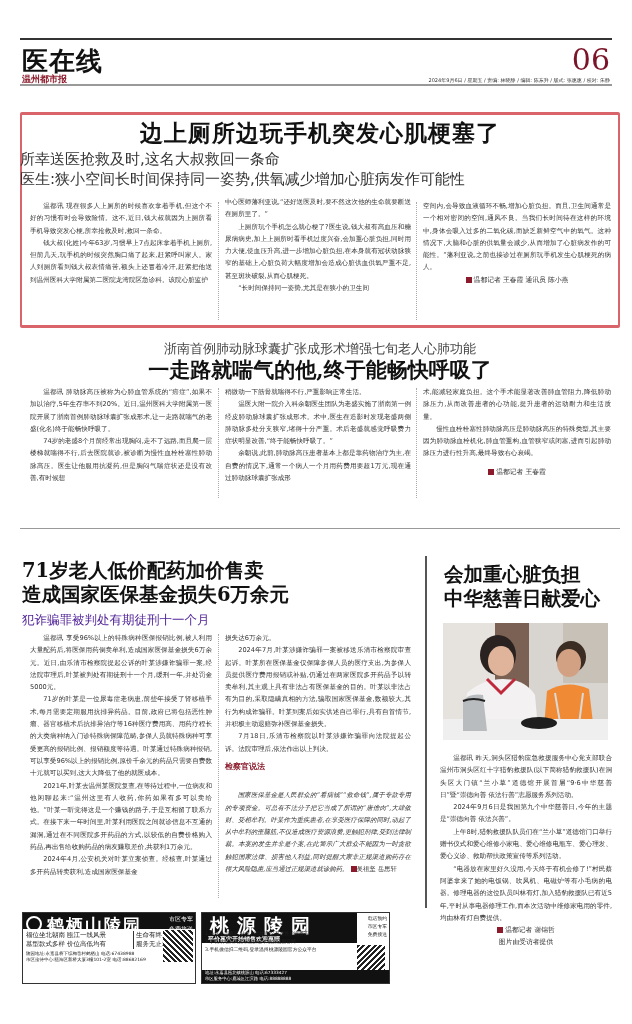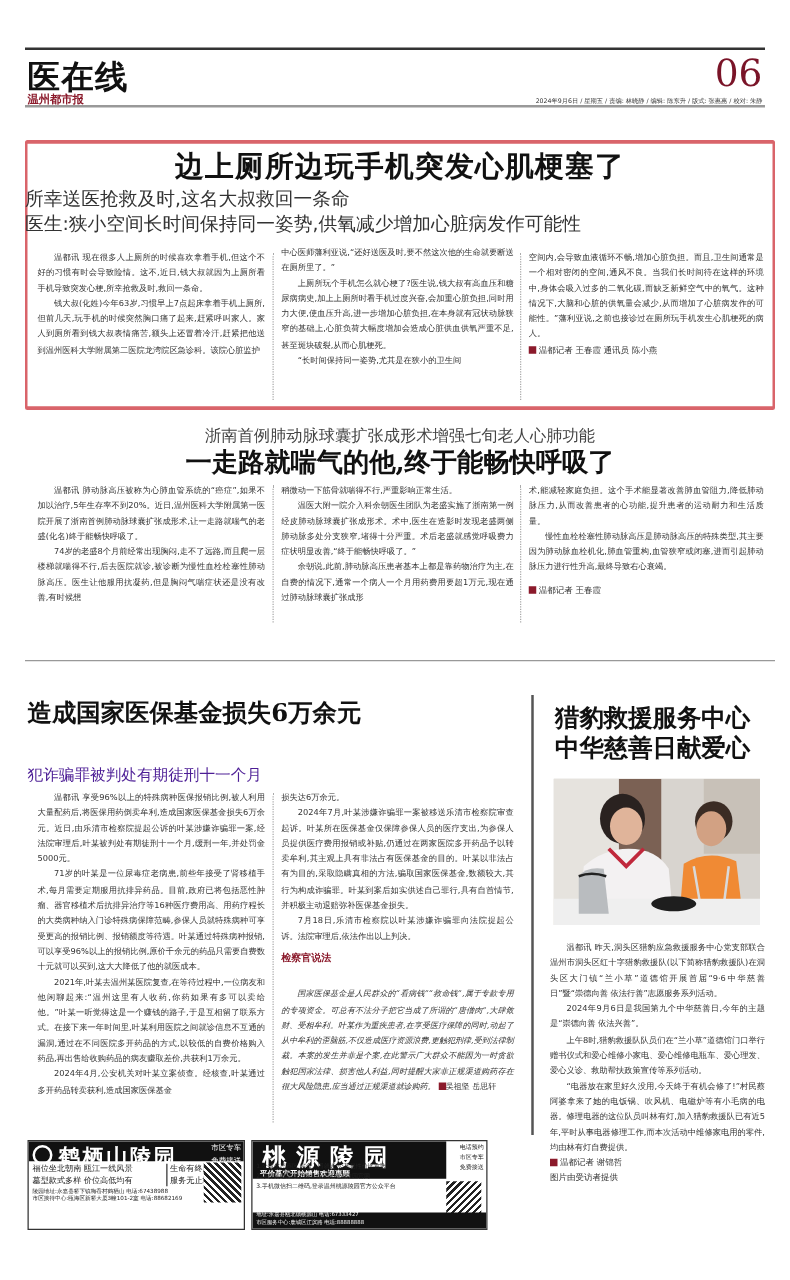--- a/index.html
+++ b/index.html
@@ -10,21 +10,21 @@
 .hdr-bot{left:20px;top:84px;width:592px;height:2px;background:#999}
 .section{left:22px;top:44px;font-family:"DejaVu Serif","Liberation Serif",serif;font-size:26px;font-weight:bold;color:#111;letter-spacing:1px}
 .paper{left:22px;top:73px;font-size:9px;font-weight:bold;color:#8b1a2b}
 .pagenum{right:22px;top:42px;font-family:"DejaVu Serif","Liberation Serif",serif;font-size:30px;font-weight:normal;color:#7a1428}
 .meta{right:22px;top:77px;font-size:5px;color:#333;white-space:nowrap}
 .box1{left:20px;top:112px;width:600px;height:216px;border:2px solid #d9646a;border-top-width:3px;border-bottom-width:3px;border-radius:2px}
 .h1{left:20px;top:118px;width:600px;text-align:center;font-family:"DejaVu Serif","Liberation Serif",serif;font-size:23px;font-weight:bold;color:#111;letter-spacing:1px}
 .sub{width:600px;left:20px;text-align:left;font-size:15px;color:#333}
 .col{font-size:6.6px;line-height:12.3px;color:#333;text-align:justify}
 .col p{text-indent:2em}
-.byline{text-align:left;font-size:6.8px;color:#333}
+.byline{text-align:center;font-size:6.8px;color:#333}
 .byline .sq{display:inline-block;width:6px;height:6px;background:#8b1a2b;margin-right:2px;vertical-align:middle}
 .vdiv{width:0;border-left:1px dotted #aaa}
 .kicker{left:20px;top:340px;width:600px;text-align:center;font-size:13px;color:#444}
 .h2{left:20px;top:356px;width:600px;text-align:center;font-family:"DejaVu Serif","Liberation Serif",serif;font-size:21px;font-weight:bold;color:#111}
 .sep{height:1px;background:#999}
 .h3{left:22px;top:559px;font-family:"DejaVu Serif","Liberation Serif",serif;font-size:19.5px;font-weight:bold;color:#111;line-height:24px}
 .h3sub{left:22px;top:612px;font-size:12.5px;color:#4c1d95}
 .h4{left:444px;top:563px;font-family:"DejaVu Serif","Liberation Serif",serif;font-size:19.5px;font-weight:bold;color:#111;line-height:24px}
 .photo{left:443px;top:623px;width:165px;height:117px;overflow:hidden;background:#cfcac4}
 .legal-title{font-size:8px;font-weight:bold;color:#8b1a2b;margin:6px 0 16px}
@@ -77,41 +77,42 @@
 </div>
 <div class="abs vdiv" style="left:416px;top:388px;height:110px"></div>
 <div class="abs col" style="left:423px;top:386px;width:188px">
   <p style="text-indent:0">术,能减轻家庭负担。这个手术能显著改善肺血管阻力,降低肺动脉压力,从而改善患者的心功能,提升患者的运动耐力和生活质量。</p>
   <p>慢性血栓栓塞性肺动脉高压是肺动脉高压的特殊类型,其主要因为肺动脉血栓机化,肺血管重构,血管狭窄或闭塞,进而引起肺动脉压力进行性升高,最终导致右心衰竭。</p>
   <div class="byline" style="margin-top:6px"><span class="sq"></span><span>温都记者 王春霞</span></div>
 </div>
 <div class="abs sep" style="left:20px;top:528px;width:600px"></div>
 
 <div class="abs h3">
+  <div>71岁老人低价配药加价售卖</div>
   <div>造成国家医保基金损失6万余元</div>
 </div>
 <div class="abs h3sub">犯诈骗罪被判处有期徒刑十一个月</div>
 <div class="abs col" style="left:30px;top:632px;width:182px">
   <p>温都讯 享受96%以上的特殊病种医保报销比例,被人利用大量配药后,将医保用药倒卖牟利,造成国家医保基金损失6万余元。近日,由乐清市检察院提起公诉的叶某涉嫌诈骗罪一案,经法院审理后,叶某被判处有期徒刑十一个月,缓刑一年,并处罚金5000元。</p>
   <p>71岁的叶某是一位尿毒症老病患,前些年接受了肾移植手术,每月需要定期服用抗排异药品。目前,政府已将包括恶性肿瘤、器官移植术后抗排异治疗等16种医疗费用高、用药疗程长的大类病种纳入门诊特殊病保障范畴,参保人员就特殊病种可享受更高的报销比例、报销额度等待遇。叶某通过特殊病种报销,可以享受96%以上的报销比例,原价千余元的药品只需要自费数十元就可以买到,这大大降低了他的就医成本。</p>
   <p>2021年,叶某去温州某医院复查,在等待过程中,一位病友和他闲聊起来:“温州这里有人收药,你药如果有多可以卖给他。”叶某一听觉得这是一个赚钱的路子,于是互相留了联系方式。在接下来一年时间里,叶某利用医院之间就诊信息不互通的漏洞,通过在不同医院多开药品的方式,以较低的自费价格购入药品,再出售给收购药品的病友赚取差价,共获利1万余元。</p>
   <p>2024年4月,公安机关对叶某立案侦查。经核查,叶某通过多开药品转卖获利,造成国家医保基金</p>
 </div>
 <div class="abs vdiv" style="left:218px;top:634px;height:264px"></div>
 <div class="abs col" style="left:225px;top:632px;width:186px">
   <p style="text-indent:0">损失达6万余元。</p>
   <p>2024年7月,叶某涉嫌诈骗罪一案被移送乐清市检察院审查起诉。叶某所在医保基金仅保障参保人员的医疗支出,为参保人员提供医疗费用报销或补贴,仍通过在两家医院多开药品予以转卖牟利,其主观上具有非法占有医保基金的目的。叶某以非法占有为目的,采取隐瞒真相的方法,骗取国家医保基金,数额较大,其行为构成诈骗罪。叶某到案后如实供述自己罪行,具有自首情节,并积极主动退赔弥补医保基金损失。</p>
   <p>7月18日,乐清市检察院以叶某涉嫌诈骗罪向法院提起公诉。法院审理后,依法作出以上判决。</p>
   <div class="legal-title">检察官说法</div>
   <div class="legal"><span>国家医保基金是人民群众的“看病钱”“救命钱”,属于专款专用的专项资金。可总有不法分子把它当成了所谓的“唐僧肉”,大肆敛财、受相牟利。叶某作为重疾患者,在享受医疗保障的同时,动起了从中牟利的歪脑筋,不仅造成医疗资源浪费,更触犯刑律,受到法律制裁。本案的发生并非是个案,在此警示广大群众不能因为一时贪欲触犯国家法律、损害他人利益,同时提醒大家非正规渠道购药存在很大风险隐患,应当通过正规渠道就诊购药。</span> <span class="sq" style="display:inline-block;width:6px;height:6px;background:#8b1a2b;vertical-align:middle"></span><span style="font-style:normal">吴祖坚 岳思轩</span></div>
 </div>
 
 <div class="abs vdiv" style="left:425px;top:556px;height:352px;border-left:2px solid #555"></div>
 <div class="abs h4">
-  <div>猎豹救援服务中心</div>
+  <div>会加重心脏负担</div>
   <div>中华慈善日献爱心</div>
 </div>
 <div class="abs photo">
   <svg width="165" height="117" viewBox="0 0 165 117">
     <rect width="165" height="117" fill="#d8d4cf"></rect>
     <rect x="52" y="0" width="34" height="117" fill="#7b6154"></rect>
     <rect x="0" y="0" width="52" height="117" fill="#e6e3de"></rect>
     <rect x="120" y="0" width="45" height="60" fill="#c8c1b8"></rect>
     <ellipse cx="55" cy="32" rx="18" ry="20" fill="#2a2220"></ellipse>
     <ellipse cx="58" cy="38" rx="13" ry="15" fill="#e0b49a"></ellipse>

